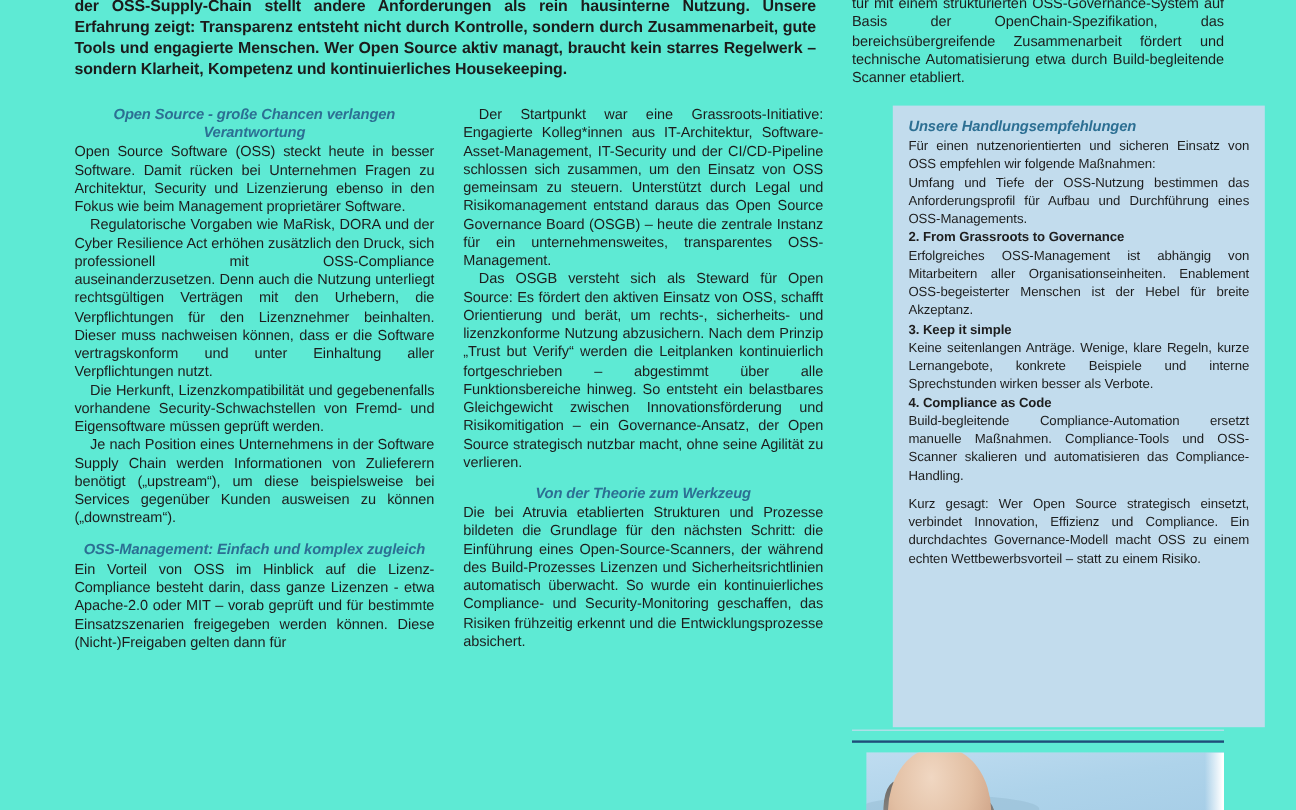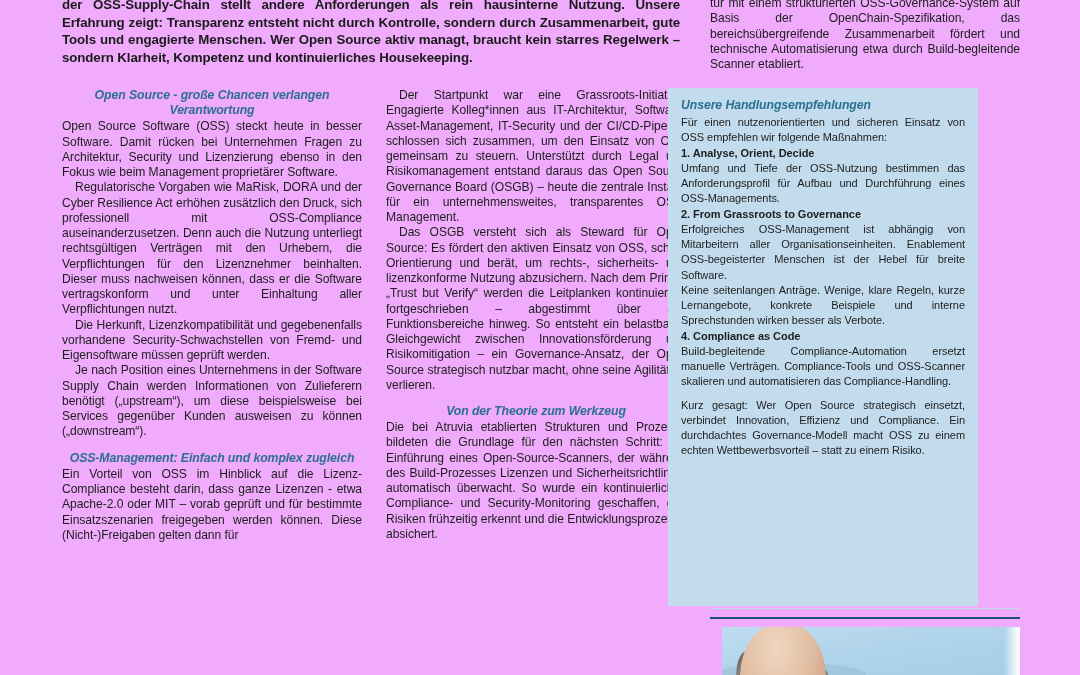--- a/index.html
+++ b/index.html
@@ -5,21 +5,21 @@
   html,body{margin:0;padding:0;}
   body{
     width:1080px;height:675px;
     background:#ffffff;
     font-family:"Liberation Sans","DejaVu Sans",sans-serif;
     overflow:hidden;
     position:relative;
   }
   .page{
     position:absolute;inset:0;
-    background:#f0abfc;
+    background:#5eead4;
   }
 
   
   .lead{
     position:absolute;
     left:62px;top:-4px;width:618px;
     font-size:13.3px;
     line-height:17.7px;
     font-weight:bold;
     color:#1b1b1b;
@@ -52,21 +52,21 @@
     font-weight:bold;
     color:#2c6f93;
     text-align:center;
     letter-spacing:-0.1px;
   }
   .gap{height:11px;}
 
   
   .sidebox{
     position:absolute;
-    left:668px;top:88px;width:310px;height:518px;
+    left:744px;top:88px;width:310px;height:518px;
     background:#c2dced;
     box-sizing:border-box;
     padding:10px 13px 8px 13px;
     overflow:hidden;
   }
   .sidebox h3{
     margin:0 0 2px 0;
     font-size:12.3px;
     line-height:15px;
     font-style:italic;
@@ -166,30 +166,30 @@
   </div>
 
   <div class="col col-right">
     <p class="noind">tur mit einem strukturierten OSS-Governance-System auf Basis der OpenChain-Spezifikation, das bereichsübergreifende Zusammenarbeit fördert und technische Automatisierung etwa durch Build-begleitende Scanner etabliert.</p>
   </div>
 
   <div class="sidebox">
     <h3>Unsere Handlungsempfehlungen</h3>
     <p>Für einen nutzenorientierten und sicheren Einsatz von OSS empfehlen wir folgende Maßnahmen:</p>
 
-    <p class="rec-title">1. Analyse, Orient, Decide</p>
     <p>Umfang und Tiefe der OSS-Nutzung bestimmen das Anforderungsprofil für Aufbau und Durchführung eines OSS-Managements.</p>
 
     <p class="rec-title">2. From Grassroots to Governance</p>
-    <p>Erfolgreiches OSS-Management ist abhängig von Mitarbeitern aller Organisationseinheiten. Enablement OSS-begeisterter Menschen ist der Hebel für breite Software.</p>
-
+    <p>Erfolgreiches OSS-Management ist abhängig von Mitarbeitern aller Organisationseinheiten. Enablement OSS-begeisterter Menschen ist der Hebel für breite Akzeptanz.</p>
+
+    <p class="rec-title">3. Keep it simple</p>
     <p>Keine seitenlangen Anträge. Wenige, klare Regeln, kurze Lernangebote, konkrete Beispiele und interne Sprechstunden wirken besser als Verbote.</p>
 
     <p class="rec-title">4. Compliance as Code</p>
-    <p>Build-begleitende Compliance-Automation ersetzt manuelle Verträgen. Compliance-Tools und OSS-Scanner skalieren und automatisieren das Compliance-Handling.</p>
+    <p>Build-begleitende Compliance-Automation ersetzt manuelle Maßnahmen. Compliance-Tools und OSS-Scanner skalieren und automatisieren das Compliance-Handling.</p>
 
     <p class="kurz"><b>Kurz gesagt</b><span>: Wer Open Source strategisch einsetzt, verbindet Innovation, Effizienz und Compliance. Ein durchdachtes Governance-Modell macht OSS zu einem echten Wettbewerbsvorteil – statt zu einem Risiko.</span></p>
   </div>
 
   <div class="rule-light"></div>
   <div class="rule"></div>
   <div class="photo">
     <div class="shoulder"></div>
     <div class="hair-l"></div>
     <div class="hair-r"></div>

